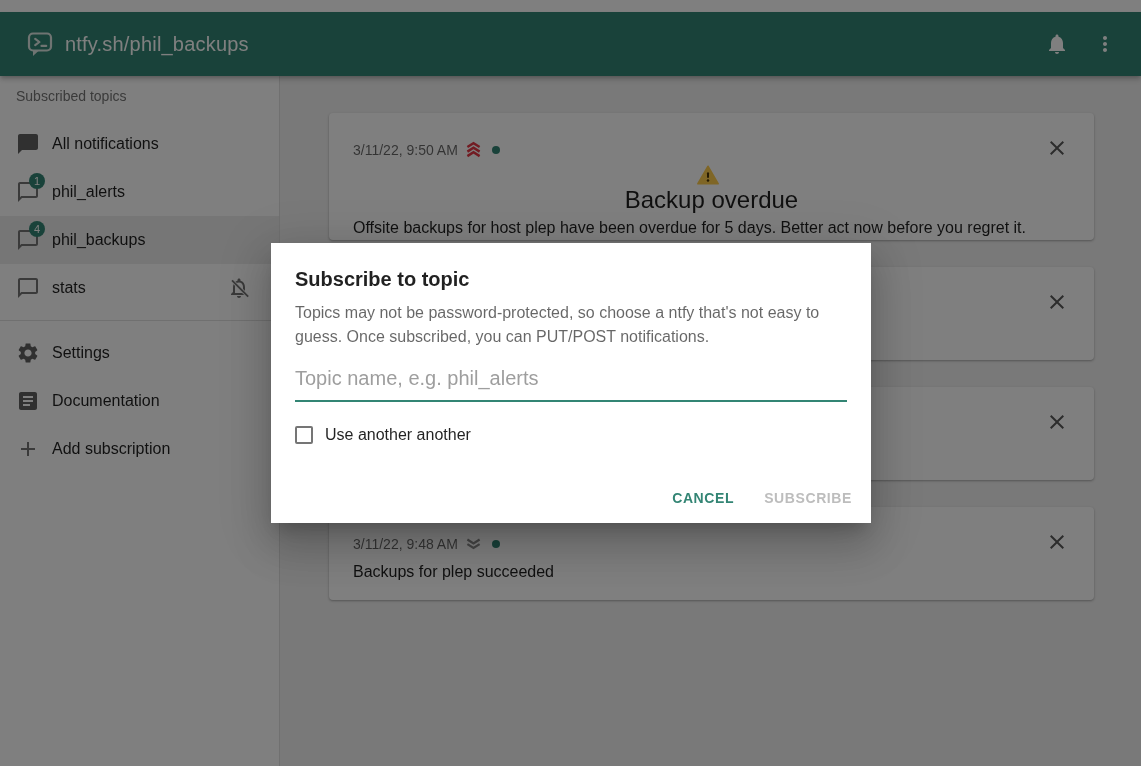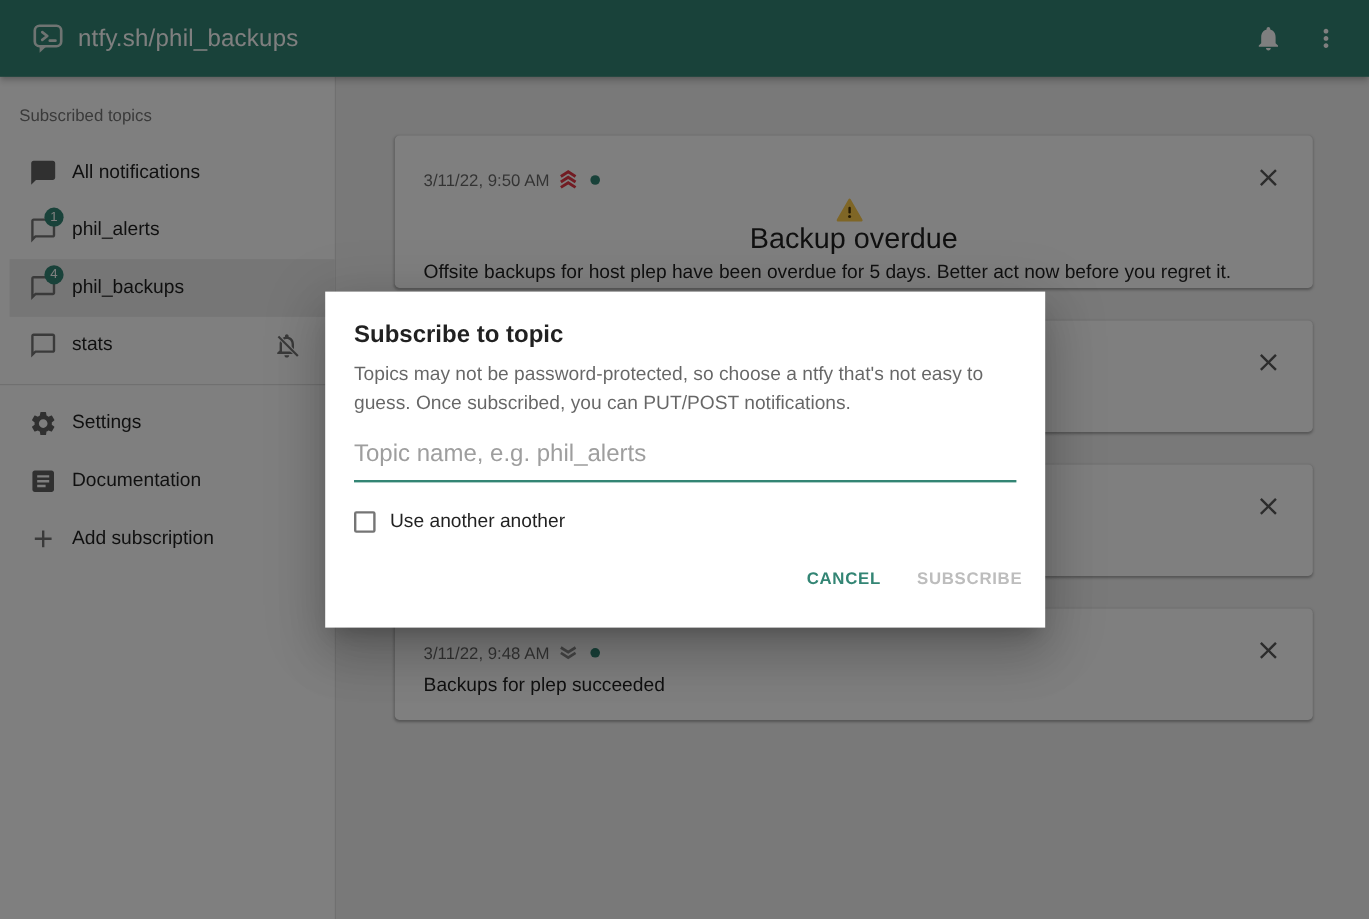--- a/index.html
+++ b/index.html
@@ -1,38 +1,38 @@
 <!DOCTYPE html>
 <html><head>
 <meta charset="utf-8">
 <style>
   * { margin:0; padding:0; box-sizing:border-box; }
   html,body { width:1141px; height:766px; overflow:hidden; }
   body { font-family:"Liberation Sans", sans-serif; background:#fff; }
   .app { position:relative; width:1141px; height:766px; overflow:hidden; background:#fff; }
 
   
-  .topbar { position:absolute; top:0; left:0; right:0; height:64px; background:#338574;
+  .topbar { position:absolute; top:12px; left:0; right:0; height:64px; background:#338574;
             display:flex; align-items:center; padding:0 24px 0 26px; z-index:2;
             box-shadow:0 2px 4px -1px rgba(0,0,0,.2), 0 4px 5px 0 rgba(0,0,0,.14); }
   .logo { width:28px; height:28px; margin-right:11px; flex:0 0 auto; }
   .topbar-title { color:#fff; font-size:20px; font-weight:500; letter-spacing:.2px; }
   .topbar-spacer { flex:1; }
   .icon-btn { width:24px; height:24px; display:flex; align-items:center; justify-content:center;
               cursor:pointer; color:#fff; background:none; border:none; }
   .icon-btn svg { display:block; }
   .bell-btn { margin-right:24px; }
 
   
   .sidebar { position:absolute; top:64px; left:0; width:280px; bottom:0; background:#fff;
              border-right:1px solid #e0e0e0; padding-top:20px; }
   .subheader { height:24px; line-height:24px; padding:0 16px; margin-bottom:12px;
                font-size:14px; font-weight:500; color:#757575; }
   .nav-item { position:relative; height:48px; display:flex; align-items:center;
-              padding:0 16px; font-size:16px; color:rgba(0,0,0,.87); cursor:pointer;margin-left:8px; }
+              padding:0 16px; font-size:16px; color:rgba(0,0,0,.87); cursor:pointer; }
   .nav-item.selected { background:#ececec; }
   .nav-icon { width:24px; height:24px; margin-right:12px; color:#6f6f6f; flex:0 0 auto; }
   .nav-icon svg { display:block; }
   .badge { position:absolute; left:29px; top:5px; min-width:16px; height:16px; padding:0 4px;
            border-radius:9px; background:#338574; color:#fff; font-size:11px; font-weight:500;
            display:flex; align-items:center; justify-content:center; }
   .mute-icon { position:absolute; right:28px; top:12px; width:24px; height:24px; color:#757575; }
   .divider { height:1px; background:#e0e0e0; margin:8px 0; }
 
   
@@ -64,21 +64,21 @@
   .dialog-body { margin-top:10px; font-size:16px; line-height:24px; color:rgba(0,0,0,.6); }
   .topic-input { display:block; width:100%; margin-top:16px; border:none; outline:none;
                  border-bottom:2px solid #338574; font-size:20px; padding:2px 0 10px;
                  color:rgba(0,0,0,.87); background:transparent;
                  font-family:"Liberation Sans", sans-serif; }
   .topic-input::placeholder { color:#9e9e9e; opacity:1; }
   .check-row { margin-top:24px; display:flex; align-items:center; cursor:pointer; }
   .checkbox { width:18px; height:18px; border:2px solid #757575; border-radius:2px;
               background:#fff; flex:0 0 auto; }
   .check-label { margin-left:12px; font-size:16px; color:rgba(0,0,0,.87); }
-  .dialog-actions { position:absolute; right:8px; bottom:24px; display:flex; align-items:center; }
+  .dialog-actions { position:absolute; right:8px; bottom:8px; display:flex; align-items:center; }
   .dlg-btn { border:none; background:none; font-family:"Liberation Sans", sans-serif;
              font-size:14px; font-weight:700; letter-spacing:.6px; padding:9px 11px;
              border-radius:4px; cursor:pointer; }
   .btn-cancel { color:#338574; }
   .btn-subscribe { color:#bdbdbd; margin-left:8px; cursor:default; }
 </style>
 </head>
 <body>
 
 <div class="app">

